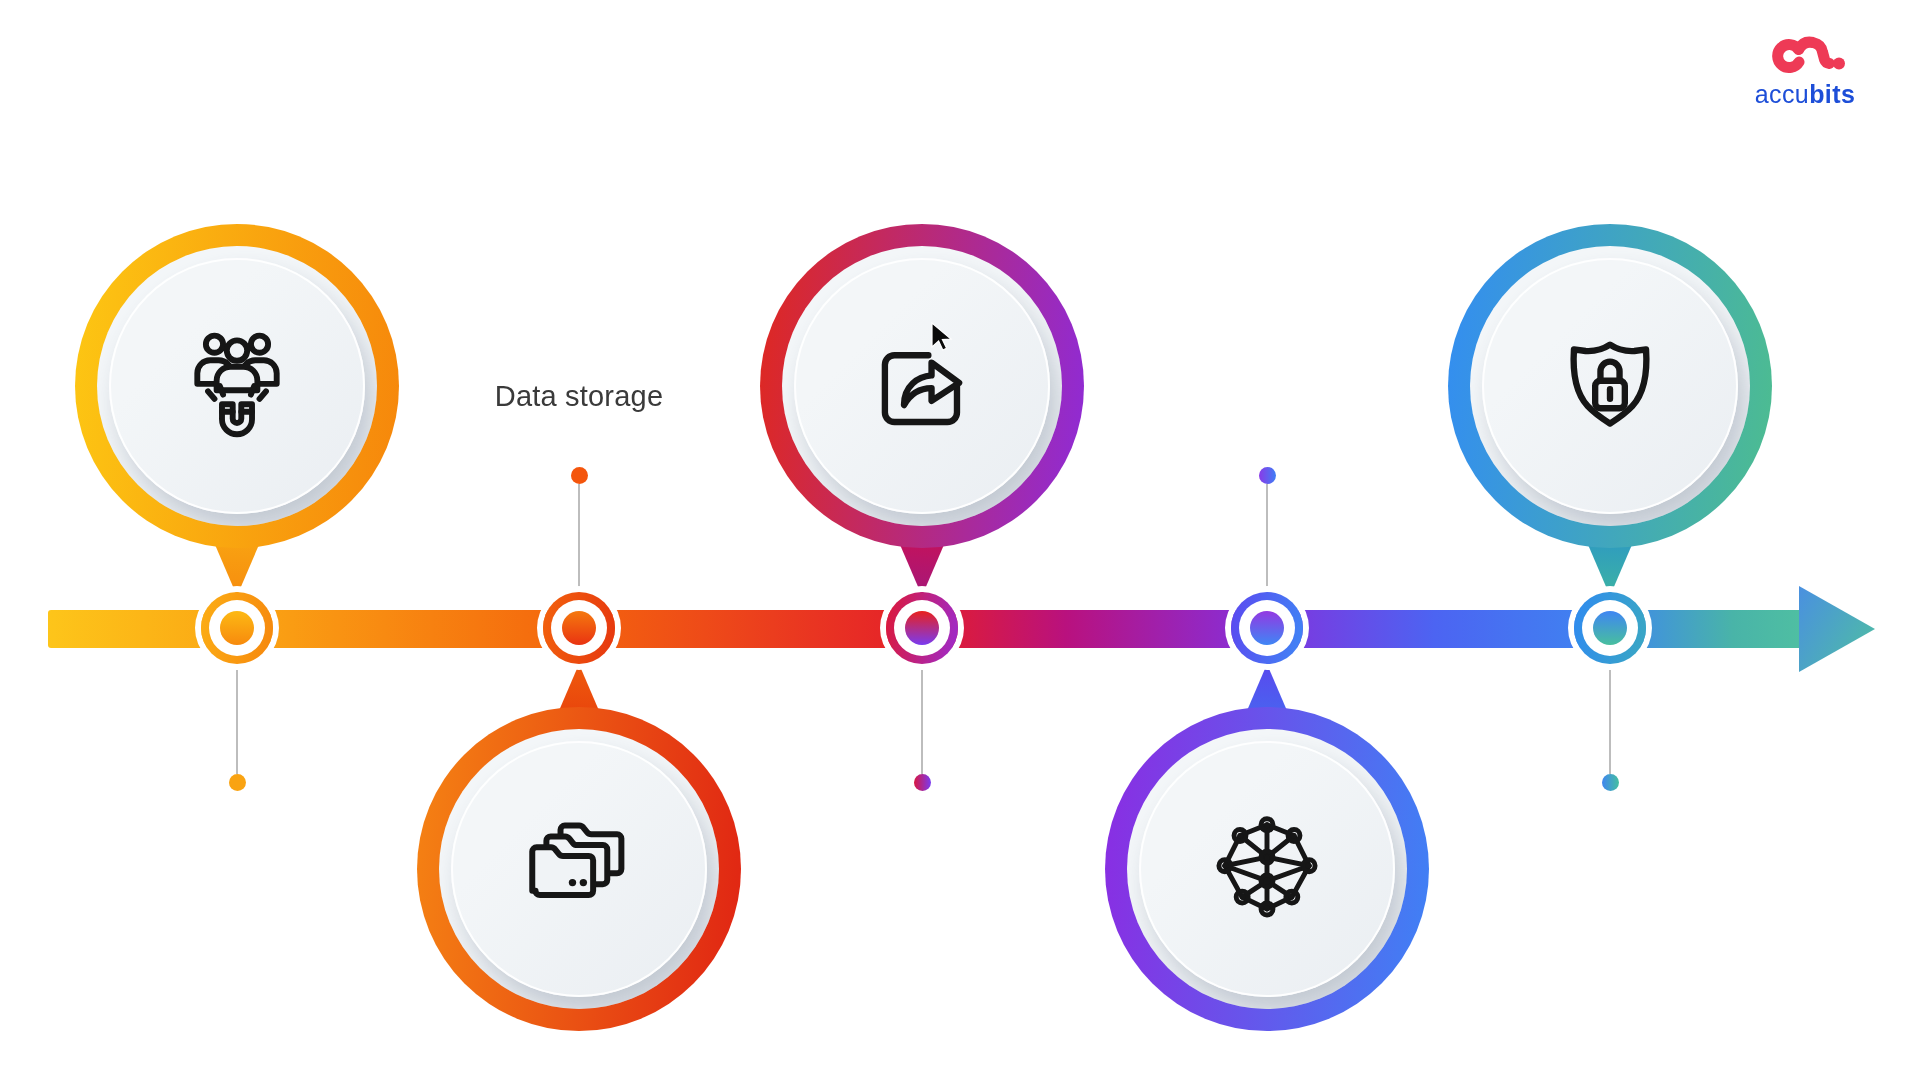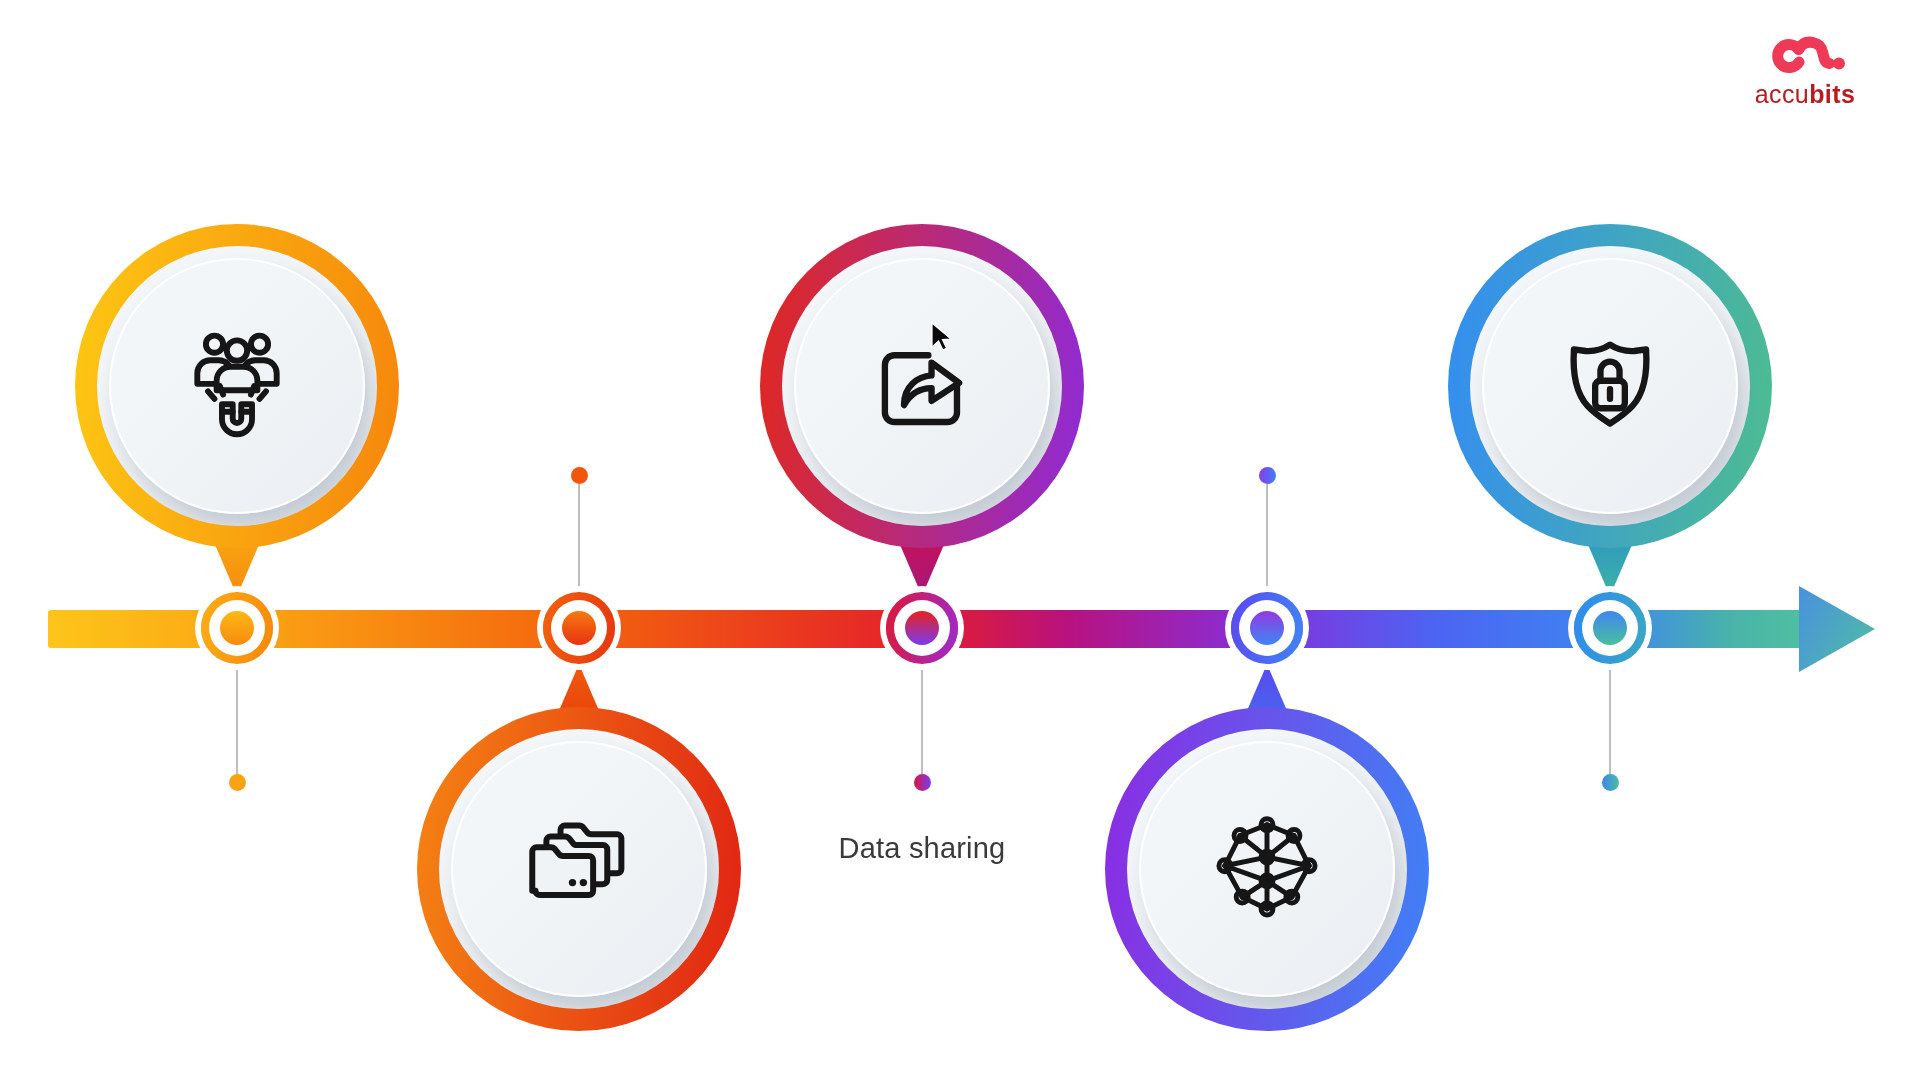--- a/index.html
+++ b/index.html
@@ -78,21 +78,21 @@
   .stage-label{
     position:absolute;width:460px;left:calc(var(--cx) - 230px);text-align:center;
     font-size:29px;font-weight:500;color:#3a3a3a;letter-spacing:.2px;z-index:2;
   }
   .top .stage-label{top:832px;}
   .bottom .stage-label{top:380px;}
 
   
   .brand{position:absolute;top:30px;right:55px;width:120px;text-align:center;z-index:4;}
   .brand-mark{display:block;margin:0 auto 2px auto;}
-  .brand-name{font-size:25px;color:#b91c1c;letter-spacing:.4px;}
+  .brand-name{font-size:25px;color:#1d4ed8;letter-spacing:.4px;}
   .brand-name .bold{font-weight:700;}
 
   
   .cursor{position:absolute;left:930px;top:322px;z-index:9;}
 
   .icon-stroke{stroke:#161616;fill:none;stroke-linejoin:round;stroke-linecap:round;}
 </style>
 </head>
 <body>
 
@@ -155,20 +155,21 @@
       </div>
     </div>
   </div>
   <div class="tail"></div>
   <div class="node">
     <div class="node-white"></div>
     <div class="node-dot"></div>
   </div>
   <div class="connector"></div>
   <div class="end-dot"></div>
+  <div class="stage-label">Data storage</div>
 </div>
 
 <div class="stage s2 top" style="--ring0: #e0281e; --ring1: #8e2bd8; --nring0: #dd1836; --nring1: #9c2bd0; --ndot0: #e8211d; --ndot1: #7a3bf0; --tail0: #c3125c; --tail1: #a5187a; --edot0: #d81742; --edot1: #7a3bf0;">
   <div class="big-circle">
     <div class="big-inner">
       <div class="big-inner2">
         <svg width="106" height="106" viewBox="0 0 100 100">
           <g class="icon-stroke" stroke-width="6">
             <path d="M56,21 H24 a9,9 0 0 0 -9,9 v45 a9,9 0 0 0 9,9 h50 a9,9 0 0 0 9,-9 V49"></path>
             <path d="M33,68 C33,50 46,41 59,40 V28 L85,47 59,64 V52 C48.5,52 39,57.5 33,68 Z"></path>
@@ -177,21 +178,20 @@
       </div>
     </div>
   </div>
   <div class="tail"></div>
   <div class="node">
     <div class="node-white"></div>
     <div class="node-dot"></div>
   </div>
   <div class="connector"></div>
   <div class="end-dot"></div>
-  <div class="stage-label">Data sharing</div>
 </div>
 
 <div class="stage s3 bottom" style="--ring0: #8b2ce2; --ring1: #3e82f5; --nring0: #5b48f0; --nring1: #3f86f5; --ndot0: #9339e2; --ndot1: #3f86f5; --tail0: #5a49ee; --tail1: #4766f0; --edot0: #8a3ae8; --edot1: #3f7ef5;">
   <div class="big-circle">
     <div class="big-inner">
       <div class="big-inner2">
         <svg width="108" height="108" viewBox="0 0 100 100">
           <g class="icon-stroke" stroke-width="4.6">
             <path d="M50,9 L25,19 M50,9 L75,19 M25,19 L11,47 M75,19 L89,47 M11,47 L27,76 M89,47 L73,76 M27,76 L50,87 M73,76 L50,87"></path>
             <path d="M50,9 L50,39 M25,19 L50,39 M75,19 L50,39 M11,47 L50,39 M89,47 L50,39"></path>

